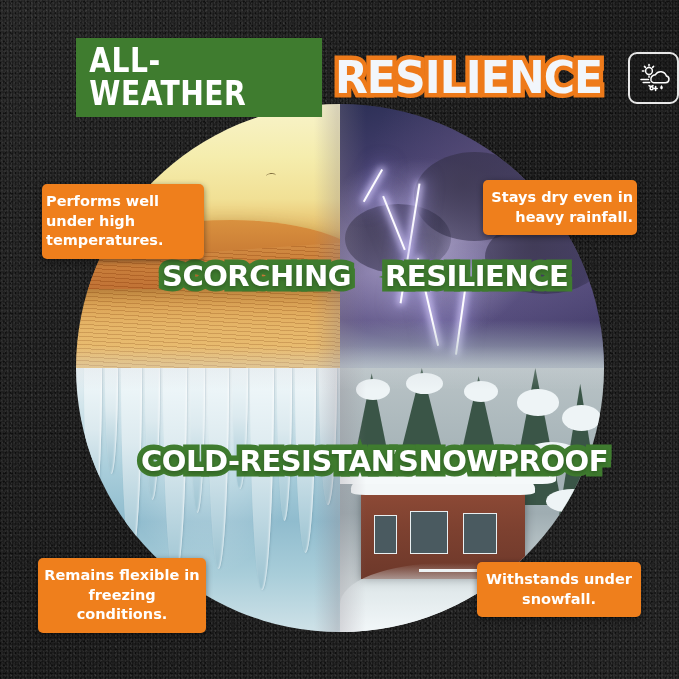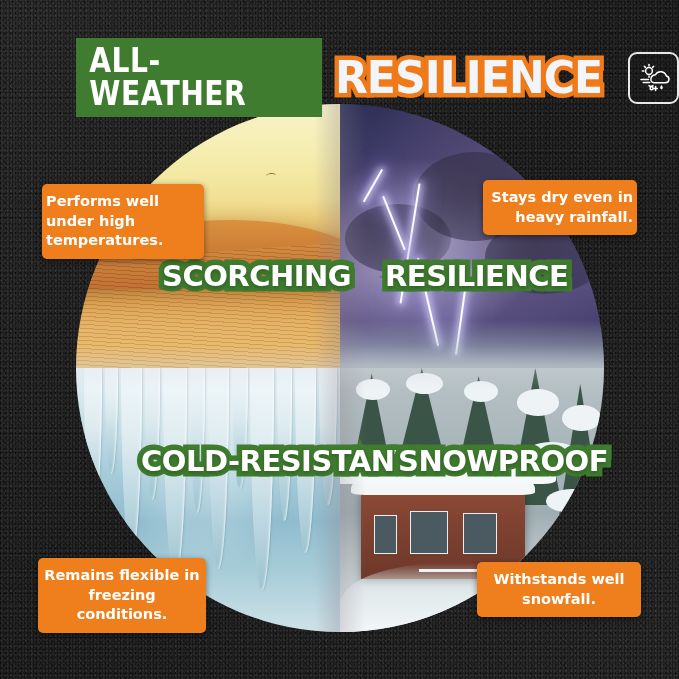--- a/index.html
+++ b/index.html
@@ -279,13 +279,13 @@
 </div>
 
 <div class="pill" id="pill-scorching">SCORCHING</div>
 <div class="pill" id="pill-rainproof">RESILIENCE</div>
 <div class="pill" id="pill-cold">COLD-RESISTANT</div>
 <div class="pill" id="pill-snowproof">SNOWPROOF</div>
 
 <div class="callout" id="callout-heat">Performs well under high temperatures.</div>
 <div class="callout" id="callout-rain">Stays dry even in heavy rainfall.</div>
 <div class="callout" id="callout-cold">Remains flexible in freezing conditions.</div>
-<div class="callout" id="callout-snow">Withstands well snowfall.</div>
+<div class="callout" id="callout-snow">Withstands under snowfall.</div>
 
 </body></html>

